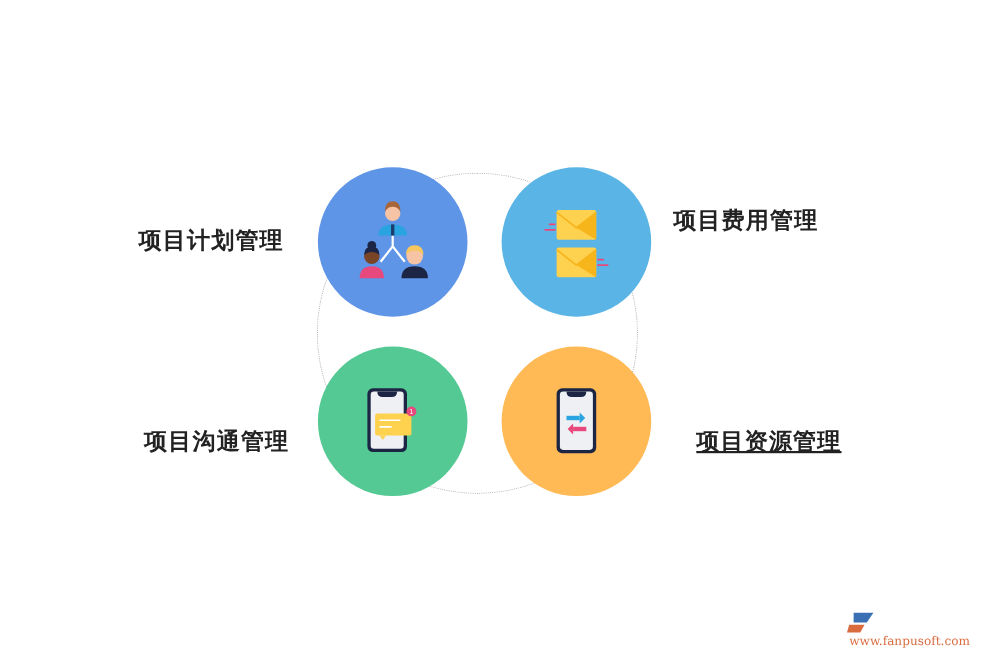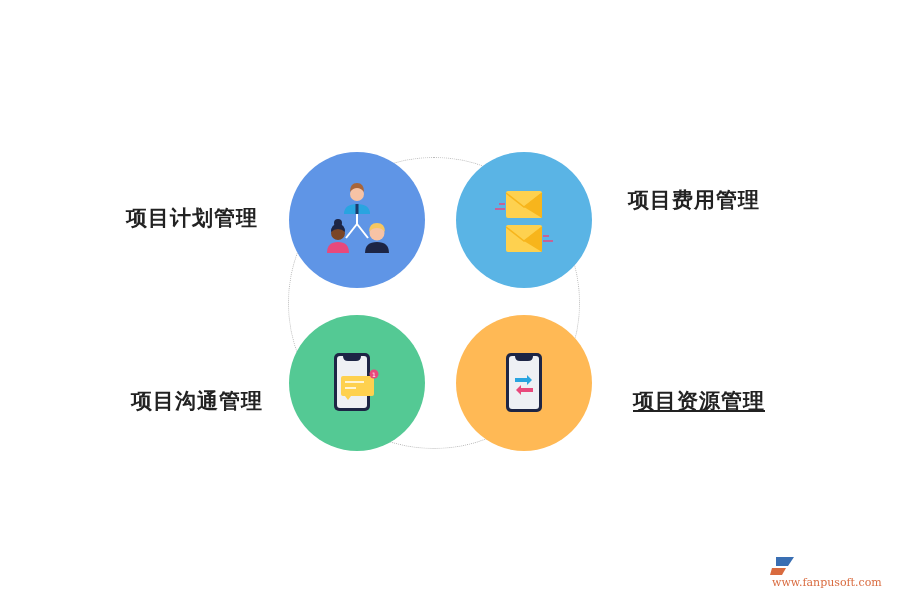--- a/index.html
+++ b/index.html
@@ -50,21 +50,21 @@
     <path d="M68 55 L86 66 L86 41 Z" fill="#f7b51c"></path>
     <rect x="50" y="73" width="36" height="27" rx="2" fill="#fed14f"></rect>
     <path d="M50 75 l18 14 l18 -14" fill="none" stroke="#f7b51c" stroke-width="1.5"></path>
     <path d="M68 89 L86 100 L86 75 Z" fill="#f7b51c"></path>
     <line x1="43" y1="52" x2="49" y2="52" stroke="#e8497c" stroke-width="1.5"></line>
     <line x1="39" y1="57" x2="49" y2="57" stroke="#e8497c" stroke-width="1.5"></line>
     <line x1="87" y1="84" x2="93" y2="84" stroke="#e8497c" stroke-width="1.5"></line>
     <line x1="87" y1="89" x2="97" y2="89" stroke="#e8497c" stroke-width="1.5"></line>
   </svg>
 </div>
-<div class="label" style="left:628px;top:186px;">项目费用管理</div>
+<div class="label" style="left:612px;top:186px;">项目费用管理</div>
 
 <div class="node" style="left:289px;top:315px;background:#54c994;">
   <svg width="136" height="136" viewBox="0 0 136 136">
     <rect x="45" y="38" width="36" height="58" rx="5" fill="#1d2545"></rect>
     <rect x="48" y="41" width="30" height="52" rx="3" fill="#eef0f4"></rect>
     <path d="M54 41 h18 q0 5 -5 5 h-8 q-5 0 -5 -5z" fill="#1d2545"></path>
     <rect x="52" y="61" width="33" height="20" rx="2" fill="#fed14f"></rect>
     <path d="M56 81 l3 4 l3 -4z" fill="#fed14f"></path>
     <line x1="56" y1="67" x2="75" y2="67" stroke="#fff" stroke-width="1.5"></line>
     <line x1="56" y1="73" x2="67" y2="73" stroke="#fff" stroke-width="1.5"></line>

